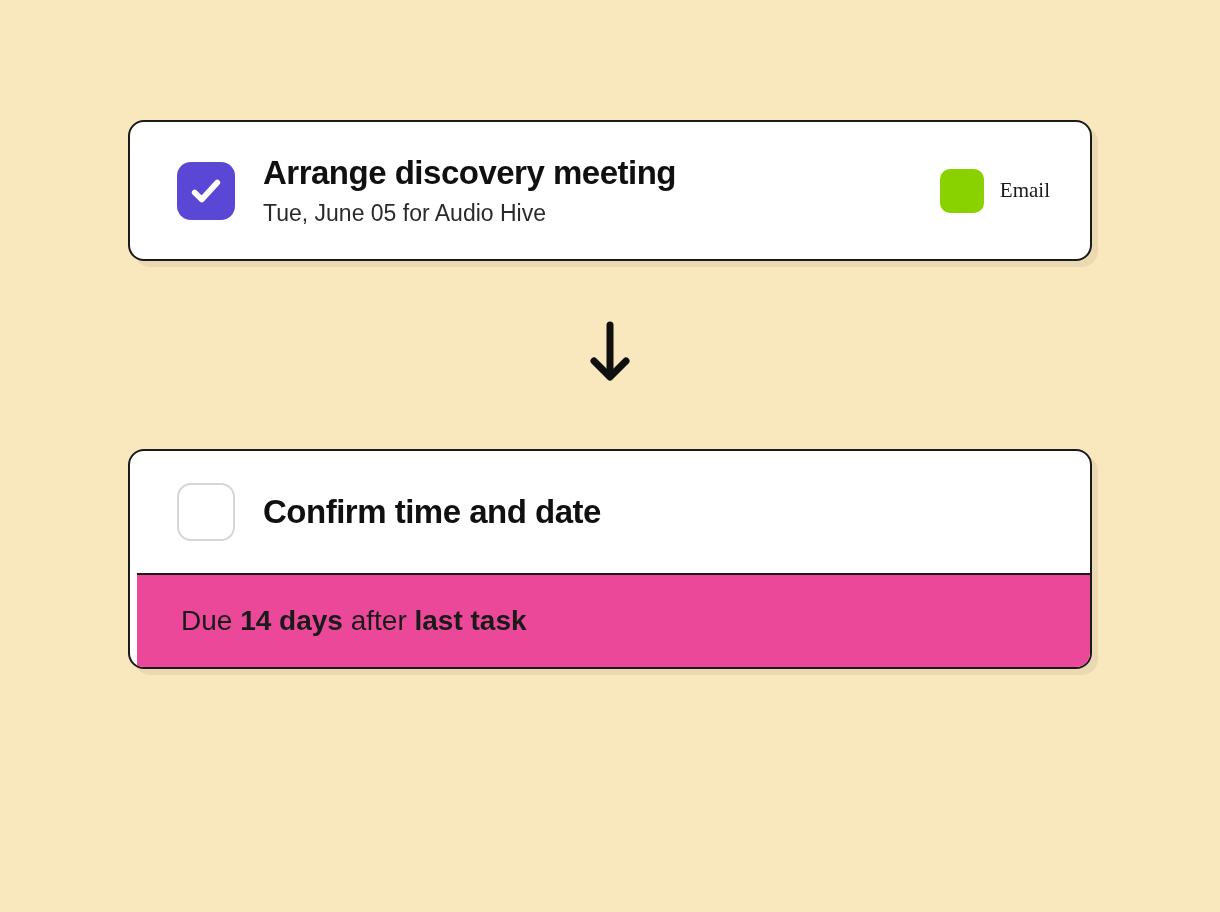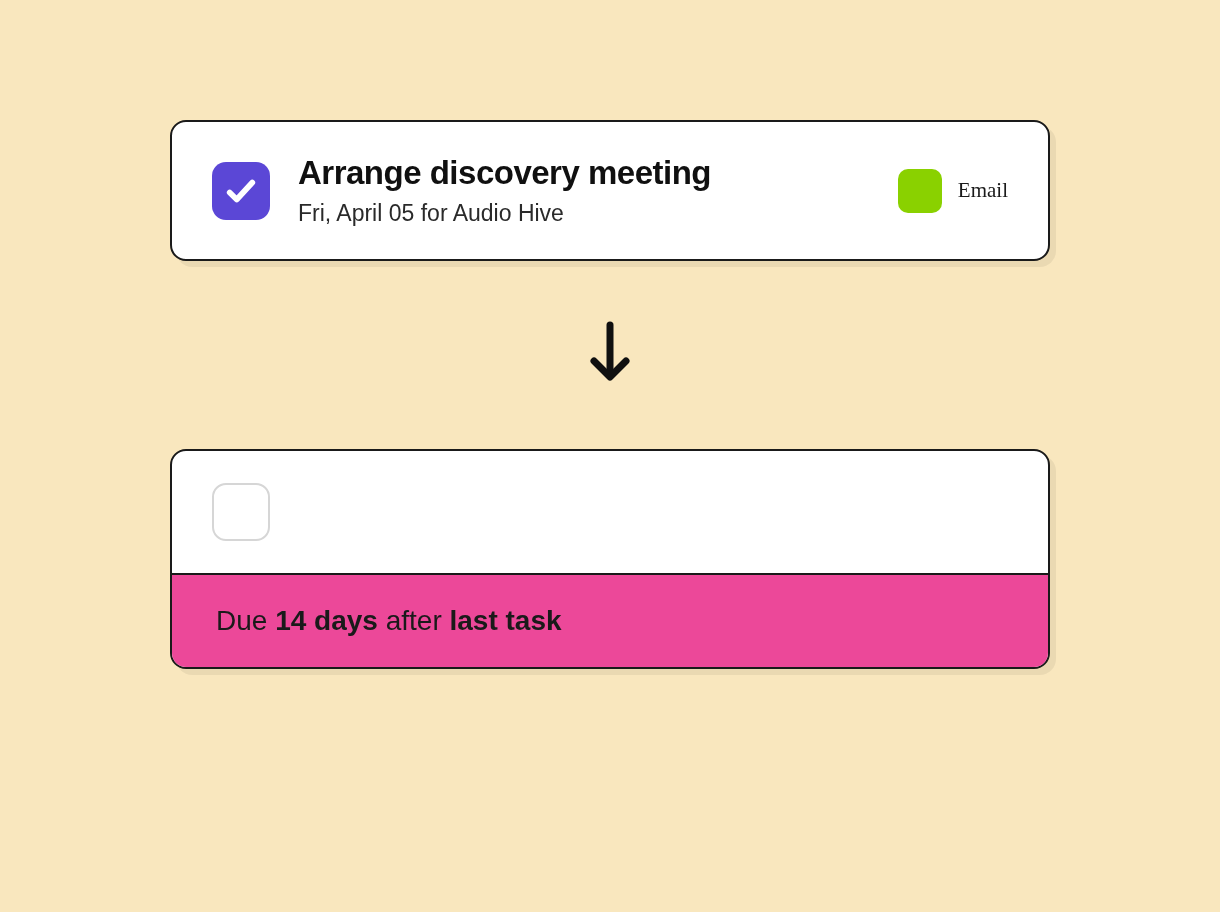--- a/index.html
+++ b/index.html
@@ -10,26 +10,27 @@
       font-family: -apple-system, BlinkMacSystemFont, "Segoe UI", Helvetica, Arial, sans-serif;
       display: flex;
       flex-direction: column;
       align-items: center;
       padding-top: 120px;
       border-radius: 12px;
       overflow: hidden;
     }
 
     .task-card {
-      width: 880px;
+      width: 964px;
       background: #ffffff;
       border: 2px solid #1a1a1a;
       border-radius: 16px;
       box-shadow: 6px 6px 0 rgba(0,0,0,0.06);
       overflow: hidden;
+      padding-left: 7px;
     }
 
     .task-row {
       display: flex;
       align-items: center;
       padding: 32px 40px;
       gap: 28px;
     }
 
     .checkbox {
@@ -103,38 +104,39 @@
 
 <div class="task-card">
   <div class="task-row">
     <div class="checkbox checked">
       <svg width="34" height="34" viewBox="0 0 24 24" fill="none" stroke="#ffffff" stroke-width="4" stroke-linecap="round" stroke-linejoin="round">
         <polyline points="4 13 9 18 20 6"></polyline>
       </svg>
     </div>
     <div class="task-text">
       <div class="task-title">Arrange discovery meeting</div>
-      <div class="task-subtitle">Fri, April 05 for Audio Hive</div>
+      <div class="task-subtitle">Tue, June 05 for Audio Hive</div>
     </div>
     <div class="tag">
       <div class="tag-swatch" style="background:#8ad100"></div>
       <div class="tag-label">Email</div>
     </div>
   </div>
 </div>
 
 <div class="arrow-wrap">
   <svg width="48" height="62" viewBox="0 0 48 62" fill="none" stroke="#101010" stroke-width="7" stroke-linecap="round" stroke-linejoin="round">
     <line x1="24" y1="4" x2="24" y2="54"></line>
     <polyline points="8 40 24 56 40 40"></polyline>
   </svg>
 </div>
 
 <div class="task-card">
   <div class="task-row">
     <div class="checkbox unchecked"></div>
     <div class="task-text">
+      <div class="task-title">Confirm time and date</div>
     </div>
   </div>
   <div class="footer-row">
     <span>Due </span><span class="bold">14 days</span><span> after </span><span class="bold">last task</span>
   </div>
 </div>
 
 </body></html>

